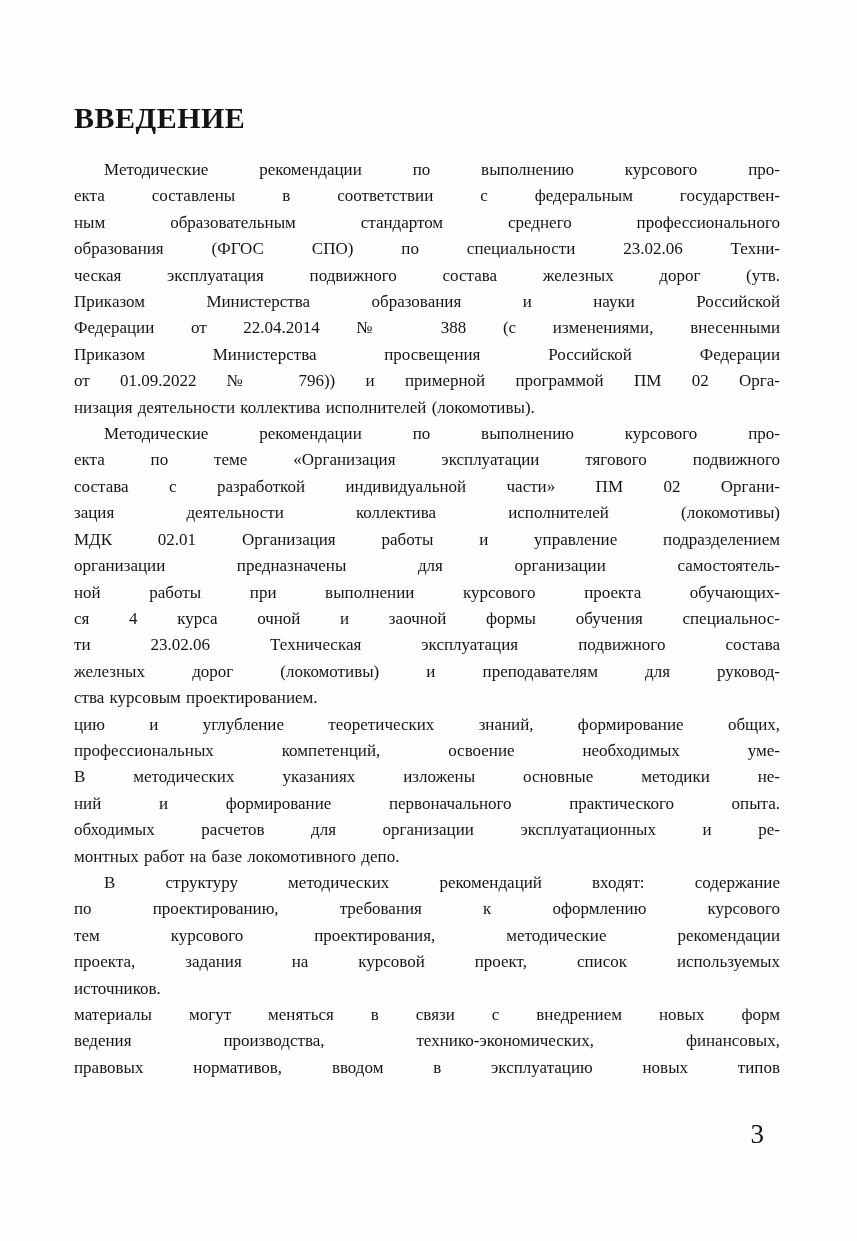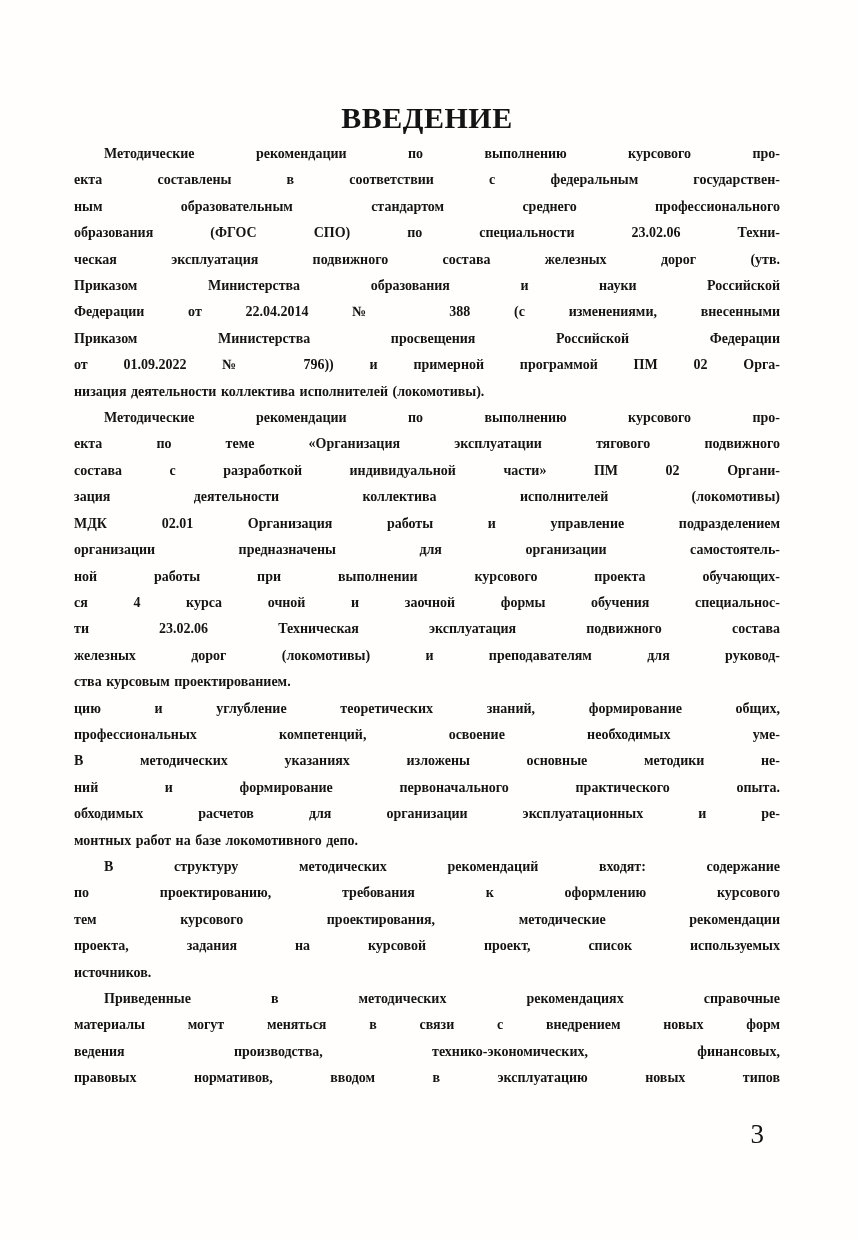--- a/index.html
+++ b/index.html
@@ -16,38 +16,37 @@
     font-family: "Liberation Serif", "DejaVu Serif", serif;
     overflow: hidden;
   }
   .content {
     position: absolute;
     left: 74px;
     top: 99px;
     width: 706px;
   }
   .doc-title {
-    margin: 0 0 5px 0;
+    margin: 0 0 21px 0;
     font-size: 30px;
     line-height: 37px;
     font-weight: 700;
-    text-align: center;
+    text-align: left;
     letter-spacing: 0.5px;
   }
   .paragraphs {
     width: 100%;
   }
   .pline {
-    font-size: 14px;
+    font-size: 17px;
     line-height: 26.4px;
     text-align: justify;
     text-align-last: justify;
     word-spacing: 1px;
     white-space: normal;
-    font-weight: bold;
   }
   .pline.para-first {
     text-indent: 30px;
   }
   .pline.para-end {
     text-align-last: left;
   }
   .page-number {
     position: absolute;
     top: 1119px;
@@ -89,20 +88,19 @@
         <div class="pline">профессиональных компетенций, освоение необходимых уме-</div>
         <div class="pline">В методических указаниях изложены основные методики не-</div>
         <div class="pline">ний и формирование первоначального практического опыта.</div>
         <div class="pline">обходимых расчетов для организации эксплуатационных и ре-</div>
         <div class="pline para-end">монтных работ на базе локомотивного депо.</div>
         <div class="pline para-first">В структуру методических рекомендаций входят: содержание</div>
         <div class="pline">по проектированию, требования к оформлению курсового</div>
         <div class="pline">тем курсового проектирования, методические рекомендации</div>
         <div class="pline">проекта, задания на курсовой проект, список используемых</div>
         <div class="pline para-end">источников.</div>
-        <div class="pline para-first">Приведенные в методических рекомендациях справочные</div>
         <div class="pline">материалы могут меняться в связи с внедрением новых форм</div>
         <div class="pline">ведения производства, технико-экономических, финансовых,</div>
         <div class="pline">правовых нормативов, вводом в эксплуатацию новых типов</div>
       </div>
   </div>
   <div class="page-number">3</div>
 </div>
 
 </body></html>

